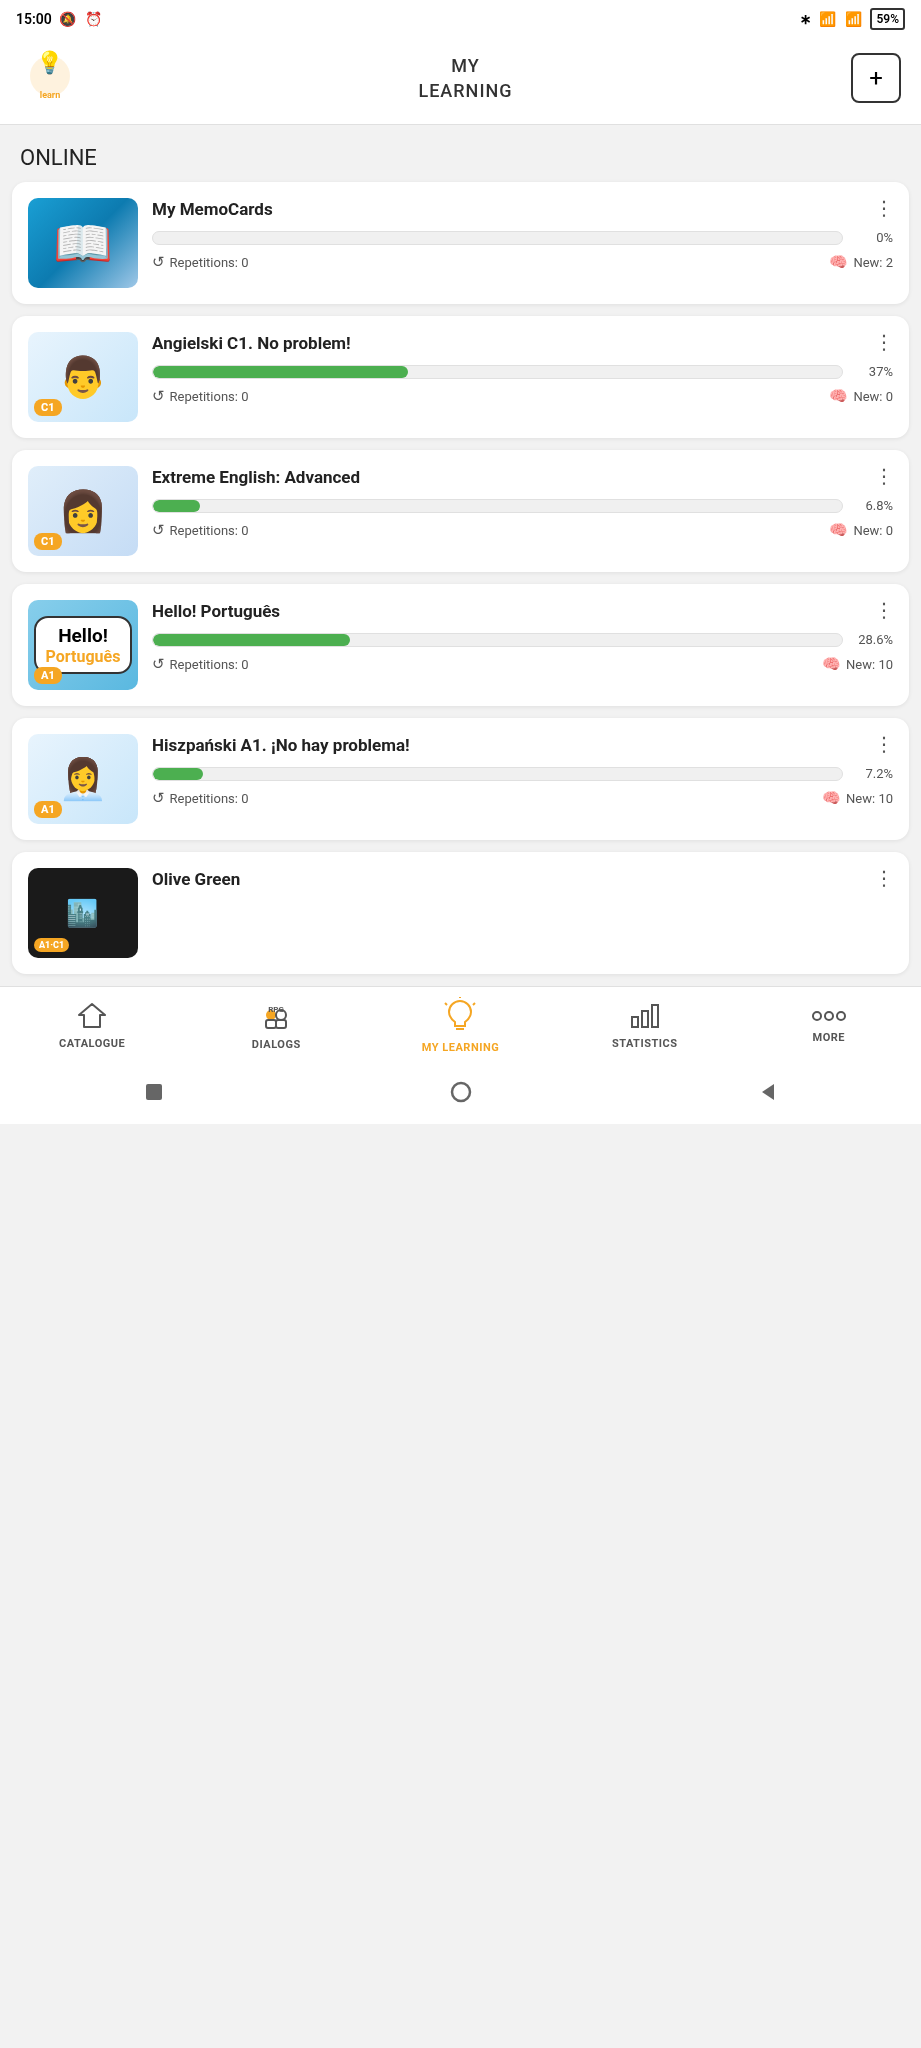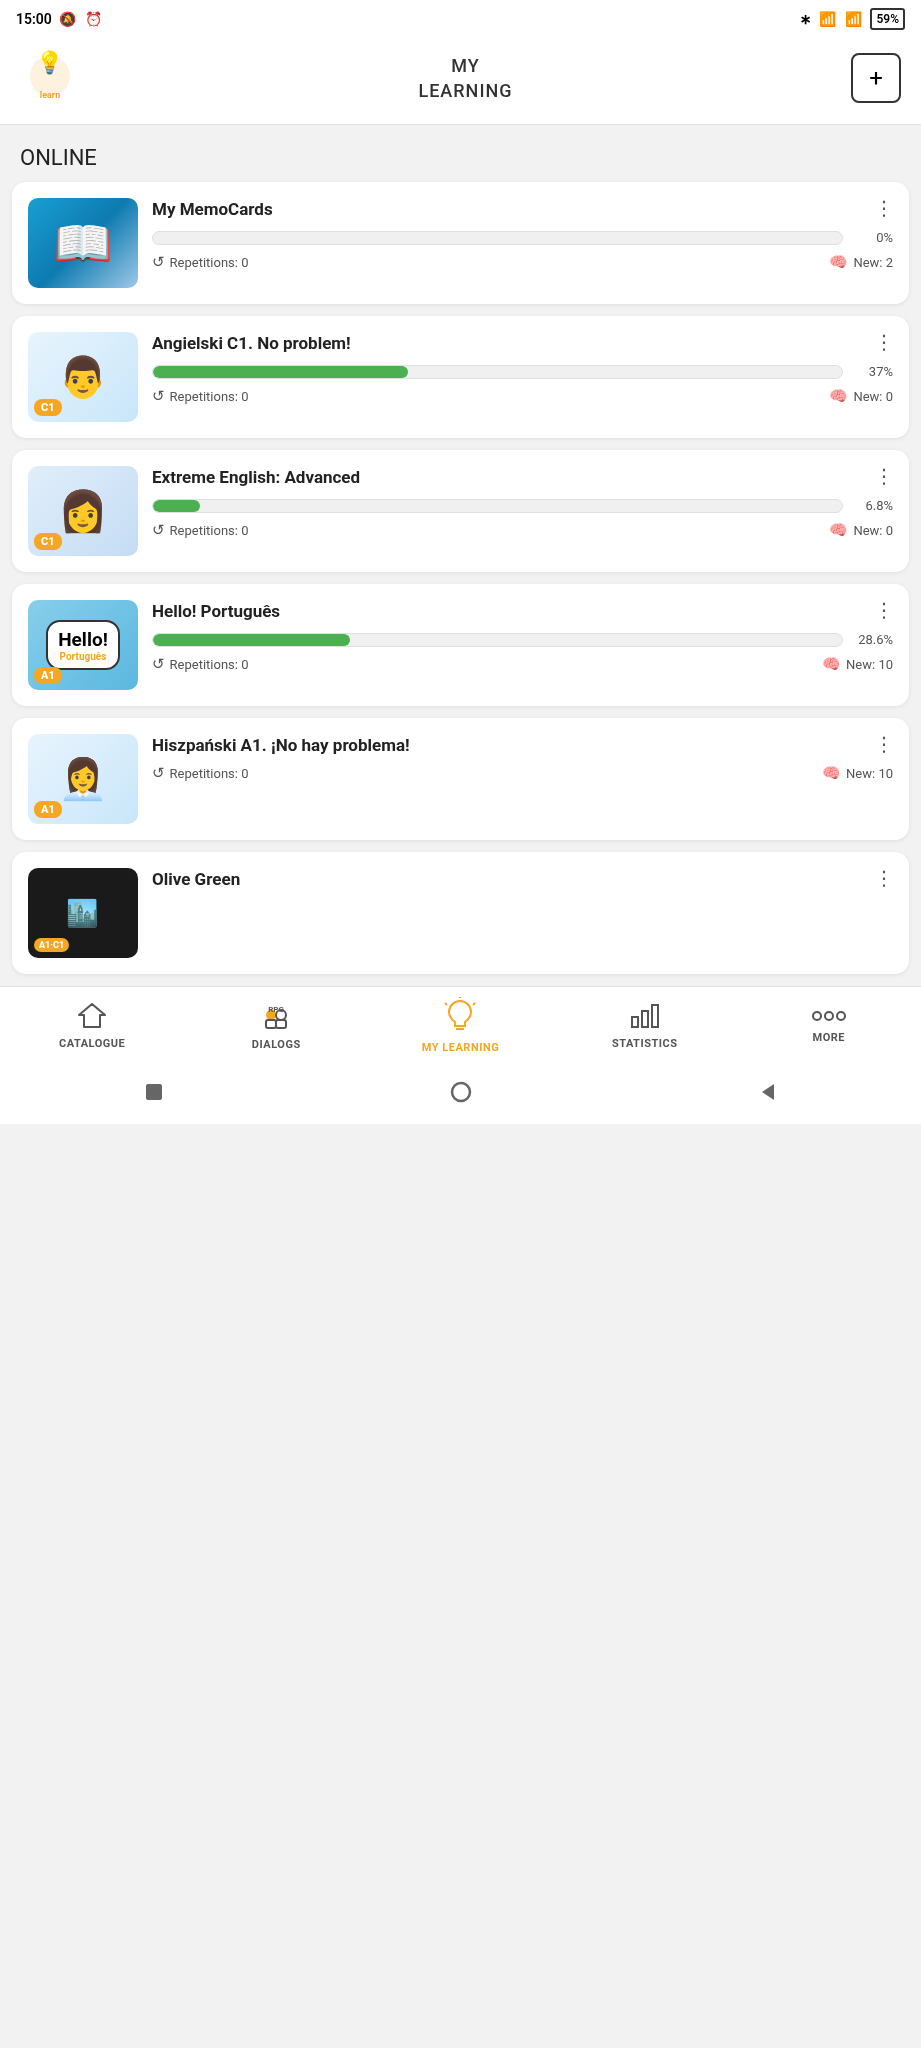--- a/index.html
+++ b/index.html
@@ -409,21 +409,21 @@
             <span>New: 0</span>
           </div>
         </div>
       </div>
     </div>
 
     <div class="course-card">
       <div class="course-thumb thumb-hello" style="position:relative; display:flex; flex-direction:column; align-items:center; justify-content:center; gap:4px;">
         <div style="background:white; border-radius:14px; padding:6px 10px; border:2px solid #333; text-align:center;">
           <div style="font-size:19px; font-weight:700;">Hello!</div>
-          <div style="font-size:10px; color:#f5a623; font-weight:700;">Português</div>
+          <div style="font-size:16px; color:#f5a623; font-weight:700;">Português</div>
         </div>
         <span class="level-badge level-badge-a1">A1</span>
       </div>
       <div class="course-content">
         <div class="course-header">
           <span class="course-title">Hello! Português</span>
           <span class="more-btn">⋮</span>
         </div>
         <div class="progress-row">
           <div class="progress-bar-bg">
@@ -446,20 +446,26 @@
 
     <div class="course-card">
       <div class="course-thumb thumb-hiszpanski" style="position:relative;">
         <span style="font-size:40px;">👩‍💼</span>
         <span class="level-badge level-badge-a1">A1</span>
       </div>
       <div class="course-content">
         <div class="course-header">
           <span class="course-title">Hiszpański A1. ¡No hay problema!</span>
           <span class="more-btn">⋮</span>
+        </div>
+        <div class="progress-row">
+          <div class="progress-bar-bg">
+            <div class="progress-bar-fill" style="width: 7.2%"></div>
+          </div>
+          <span class="progress-pct">7.2%</span>
         </div>
         <div class="course-stats">
           <div class="stat-item">
             <span class="stat-icon">↺</span>
             <span>Repetitions: 0</span>
           </div>
           <div class="stat-item">
             <span class="stat-icon">🧠</span>
             <span>New: 10</span>
           </div>

